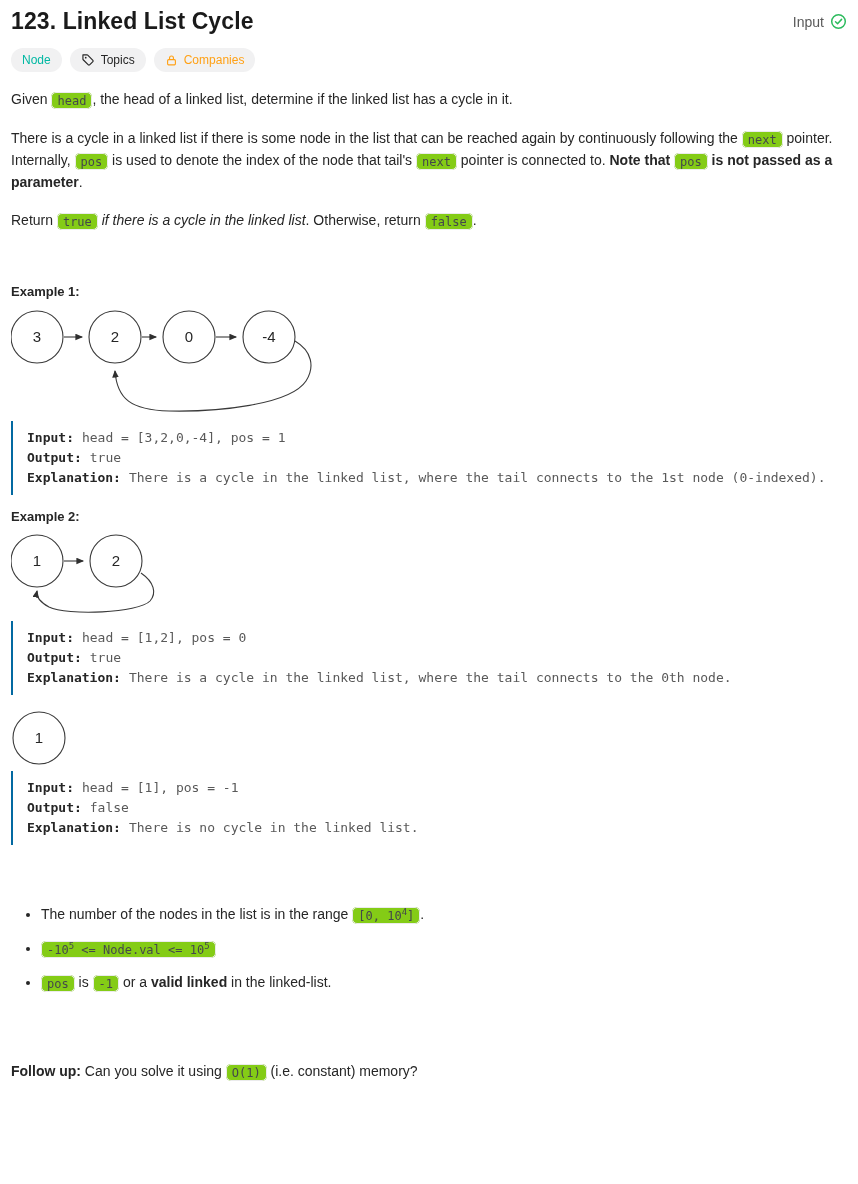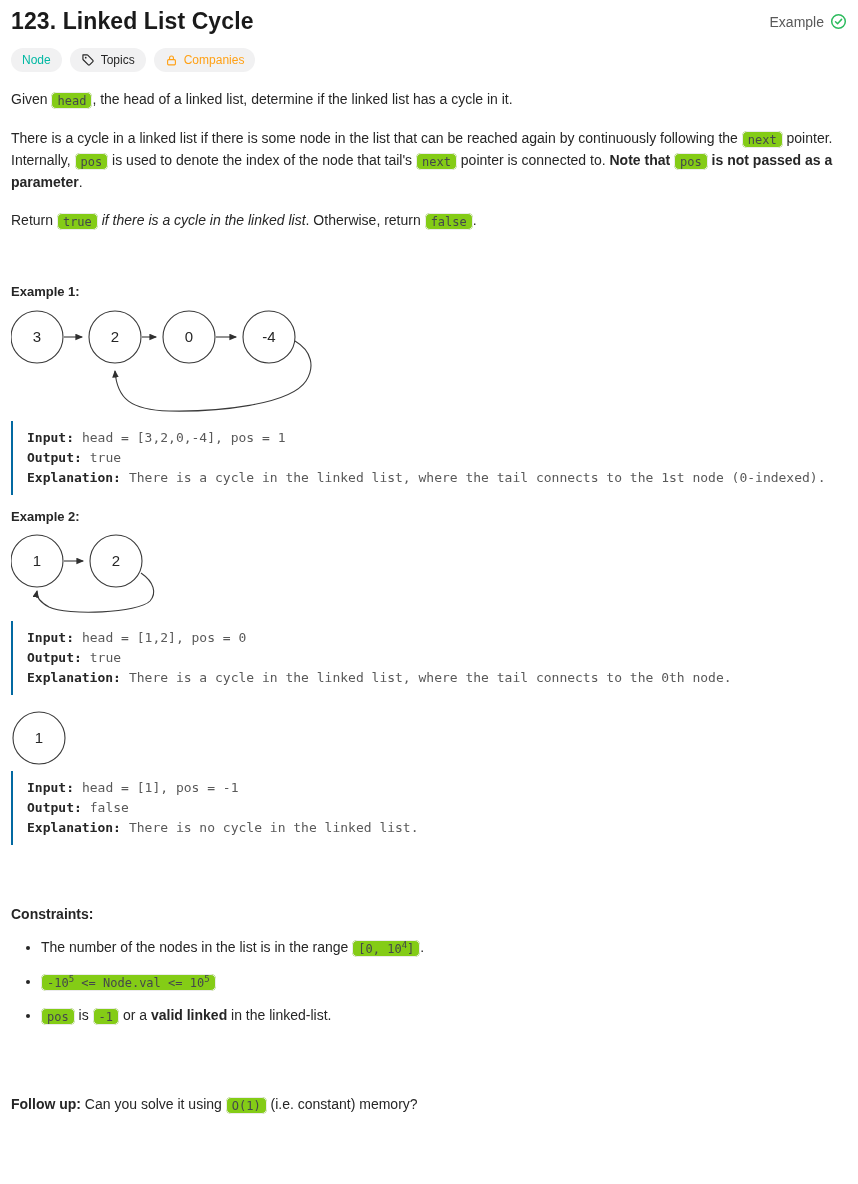--- a/index.html
+++ b/index.html
@@ -62,21 +62,21 @@
   svg text { font-family: "Liberation Sans", sans-serif; }
 </style>
 </head>
 <body>
 
 <div>
 
   <div class="header-row">
     <h1 class="title">123. Linked List Cycle</h1>
     <div class="solved">
-      <span>Example</span>
+      <span>Input</span>
       <svg width="17" height="17" viewBox="0 0 16 16">
         <circle cx="8" cy="8" r="6.4" fill="none" stroke="#2cbb5d" stroke-width="1.4"></circle>
         <path d="M5.2 8.3 L7.1 10.1 L10.9 6" fill="none" stroke="#2cbb5d" stroke-width="1.4" stroke-linecap="round" stroke-linejoin="round"></path>
       </svg>
     </div>
   </div>
 
   <div class="badges">
     <span class="badge easy">
       <span>Node</span>
@@ -166,21 +166,20 @@
     </g>
   </svg>
   <div class="example-block">
     <div class="io-line"><strong class="io-label">Input:</strong><span>head = [1], pos = -1</span></div>
     <div class="io-line"><strong class="io-label">Output:</strong><span>false</span></div>
     <div class="io-line"><strong class="io-label">Explanation:</strong><span>There is no cycle in the linked list.</span></div>
   </div>
 
   <div class="spacer-md"></div>
 
-  <p class="section-title">Constraints:</p>
   <ul class="constraints">
     <li>The number of the nodes in the list is in the range <code class="cd">[0, 10<sup>4</sup>]</code>.</li>
     <li><code class="cd">-10<sup>5</sup> &lt;= Node.val &lt;= 10<sup>5</sup></code></li>
     <li><code class="cd">pos</code> is <code class="cd">-1</code> or a <strong>valid linked</strong> in the linked-list.</li>
   </ul>
 
   <div class="spacer-lg"></div>
 
   <p class="followup"><strong>Follow up:</strong> Can you solve it using <code class="cd">O(1)</code> (i.e. constant) memory?</p>
 

